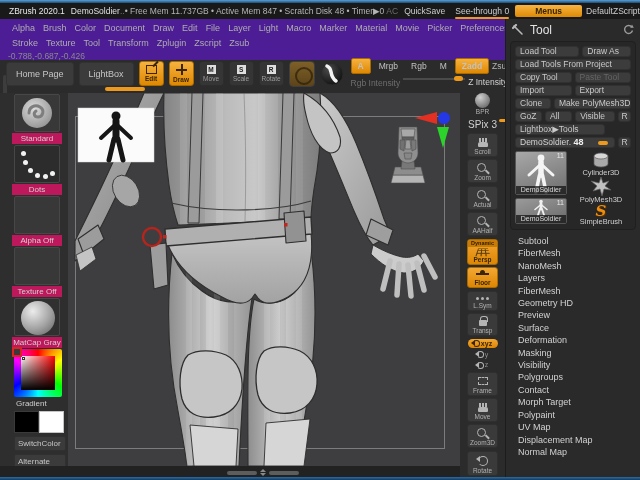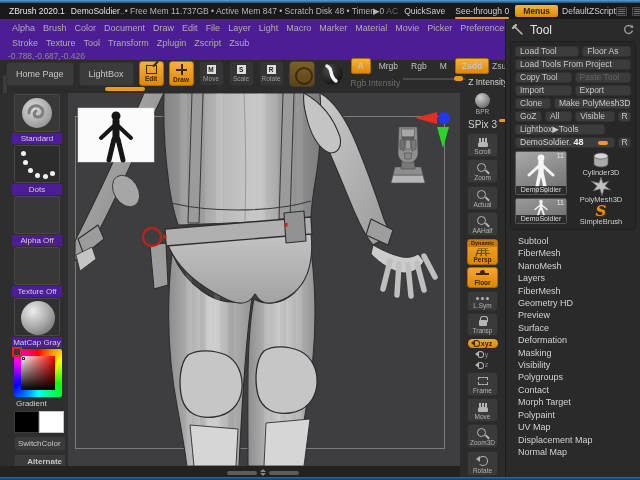--- a/index.html
+++ b/index.html
@@ -7,21 +7,21 @@
 #app{position:relative;width:640px;height:480px;background:#2b2b2b;color:#c9c9c9;overflow:hidden}
 .frame-top{position:absolute;left:0;top:0;width:640px;height:3px;background:linear-gradient(#58a0d8,#1d4c74);z-index:50}
 .frame-bottom{position:absolute;left:0;bottom:0;width:640px;height:3px;background:linear-gradient(#2c6ca6,#143a5c);z-index:50}
 
 .titlebar{position:absolute;left:0;top:3px;width:640px;height:16px;background:#191919;display:flex;align-items:center;font-size:8.5px;color:#cfcfcf;padding:0 5px;white-space:nowrap;z-index:40}
 .titlebar .sp{margin-left:6px}
 .tb-stats{color:#b5b5b5}
 .tb-ac{color:#6d6d6d;margin-left:2px}
 .tb-see{position:relative;margin-left:10px;padding-bottom:1px}
 .tb-see::after{content:"";position:absolute;left:0;right:0;bottom:-2px;height:2px;background:#ED9A1C;border-radius:1px}
-.chip-orange{background:linear-gradient(#f7b342,#dd8a05);color:#382502;font-weight:bold;border-radius:2px;padding:1px 8px}
+.chip-orange{background:linear-gradient(#f7b342,#dd8a05);color:#382502;font-weight:bold;border-radius:2px;padding:1px 20px}
 .winicons{margin-left:auto;display:flex;align-items:center;gap:5px}
 .dock{width:11px;height:9px;background:#262626;border:1px solid #4f4f4f;border-radius:1px;position:relative}
 .dock::before{content:"";position:absolute;left:1px;top:1px;right:1px;height:5px;background:repeating-linear-gradient(#6a6a6a 0 1px,transparent 1px 2px)}
 .zlogo{width:13px;height:13px;margin-right:4px}
 
 .menus-area{position:absolute;left:0;top:19px;width:505px;height:41px;background:#4c1d95;z-index:30}
 .menu-row{display:flex;gap:0;font-size:9px;color:#aeaeae;padding:3px 4px 0 8px;white-space:nowrap}
 .menu-row .mi{padding:1px 4px;cursor:default}
 .coords{font-size:8.5px;color:#8a8a8a;padding:2px 8px 0}
 
@@ -49,33 +49,33 @@
 .rgbtrack::after{content:"";position:absolute;right:2px;top:-2px;width:9px;height:5px;border-radius:3px;background:#ED9A1C}
 .zint{color:#d2d2d2;border-bottom:1px solid #9a9a9a;padding-bottom:1px}
 .lb-divider{position:absolute;left:105px;top:87px;width:40px;height:4px;background:#ED9A1C;border-radius:2px;z-index:31}
 
 .left-sidebar{position:absolute;left:0;top:93px;width:68px;height:373px;background:#2e2e2e;padding:1px 0 0 14px;z-index:20}
 .vtrack{position:absolute;left:3px;top:75px;width:4px;height:130px;background:#3d3d3d;border-radius:2px}
 .varrs{position:absolute;left:8px;top:136px;display:flex;flex-direction:column;gap:2px}
 .tri-u{width:0;height:0;border-left:3px solid transparent;border-right:3px solid transparent;border-bottom:4px solid #8a8a8a}
 .tri-d{width:0;height:0;border-left:3px solid transparent;border-right:3px solid transparent;border-top:4px solid #8a8a8a}
 .tile{width:46px;height:38px;background:#383838;border:1px solid #474747;border-radius:2px;position:relative;overflow:hidden}
-.tile-label{width:50px;margin:1px 0 1px -2px;background:#4c1d95;font-size:8px;color:#cfcfcf;text-align:center;padding:1px 0;white-space:nowrap;overflow:hidden}
+.tile-label{width:50px;margin:1px 0 1px -2px;background:#be185d;font-size:8px;color:#cfcfcf;text-align:center;padding:1px 0;white-space:nowrap;overflow:hidden}
 .matcapball{position:absolute;left:6px;top:2px;width:34px;height:34px;border-radius:50%;background:radial-gradient(circle at 35% 30%,#ececec,#a2a2a2 55%,#5c5c5c)}
 .dot{position:absolute;width:5px;height:5px;border-radius:50%;background:#f2f2f2}
 .picker{width:48px;height:48px;position:relative;background:conic-gradient(#f00,#ff0,#0f0,#0ff,#00f,#f0f,#f00);border-radius:2px}
 .picker-in{position:absolute;left:7px;top:7px;width:34px;height:34px;background:linear-gradient(to bottom,rgba(0,0,0,0),#000),linear-gradient(to right,#fff,#f00)}
 .picker-dot{position:absolute;left:8px;top:8px;width:3px;height:3px;background:#fff;border:1px solid #333}
 .picker-mini{position:absolute;left:-2px;top:-2px;width:10px;height:10px;background:#3a3a3a;border:2px solid #d22}
 .side-label{font-size:8px;color:#cfcfcf;padding:2px 0 2px 2px}
 .swatches{display:flex;margin:1px 0 3px}
 .sw-black{width:25px;height:22px;background:#000;border:1px solid #3a3a3a}
 .sw-white{width:25px;height:22px;background:#fff;border:1px solid #c5c5c5}
 .side-btn{width:52px;background:#3b3b3b;border:1px solid #303030;border-radius:2px;font-size:8px;color:#c6c6c6;text-align:left;padding:2px 3px;margin-bottom:3px;white-space:nowrap}
-.side-btn.orange{text-align:right;font-weight:bold}
+.side-btn.orange{text-align:left;font-weight:normal}
 
 .canvas{position:absolute;left:68px;top:93px;width:392px;height:373px;background:#3e3e40;z-index:10}
 
 .bottom-strip{position:absolute;left:0;top:466px;width:505px;height:11px;background:#222;z-index:25}
 .hscroll{position:absolute;left:227px;top:3px;display:flex;align-items:center;gap:3px}
 .hseg{width:30px;height:4px;background:#5d5d5d;border-radius:2px}
 .harrs{display:flex;flex-direction:column;gap:1px}
 .harrs .tri-u{border-left-width:3px;border-right-width:3px;border-bottom-width:3px}
 .harrs .tri-d{border-left-width:3px;border-right-width:3px;border-top-width:3px}
 
@@ -531,21 +531,21 @@
       </svg>
       <span class="panel-title">Tool</span>
       <svg class="refresh" width="11" height="11" viewBox="0 0 11 11">
         <path d="M8.8,3 A4 4 0 1 0 9.5,6.5" stroke="#9a9a9a" stroke-width="1.4" fill="none"></path>
         <polygon points="9,0.5 10.8,3.8 7.2,3.8" fill="#9a9a9a"></polygon>
       </svg>
     </div>
     <div class="tool-box">
       <div class="prow">
         <span class="pbtn f14">Load Tool</span>
-        <span class="pbtn f1">Floor As</span>
+        <span class="pbtn f1">Draw As</span>
       </div>
       <div class="prow">
         <span class="pbtn f1">Load Tools From Project</span>
       </div>
       <div class="prow">
         <span class="pbtn f1">Copy Tool</span>
         <span class="pbtn f1 disabled">Paste Tool</span>
       </div>
       <div class="prow">
         <span class="pbtn f1">Import</span>

